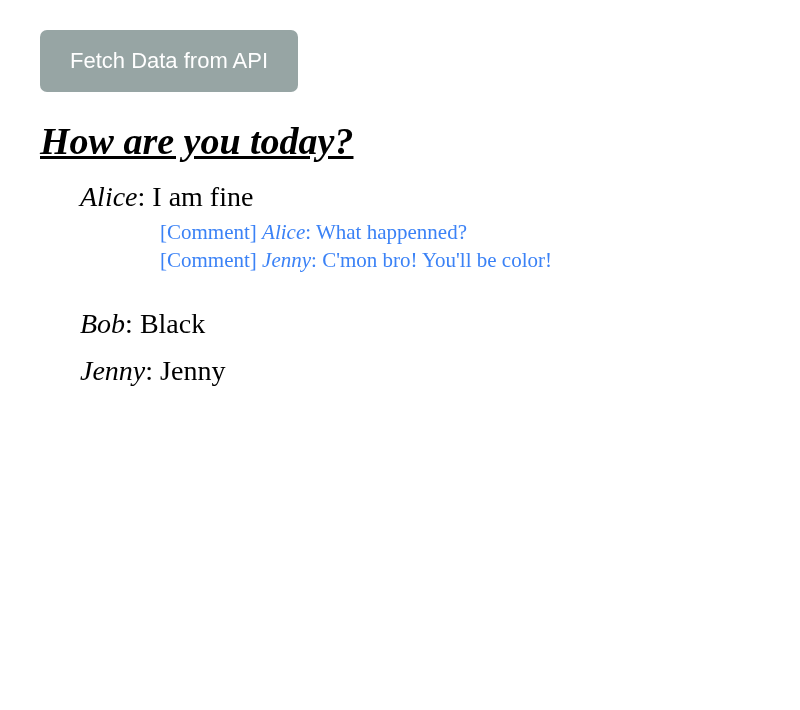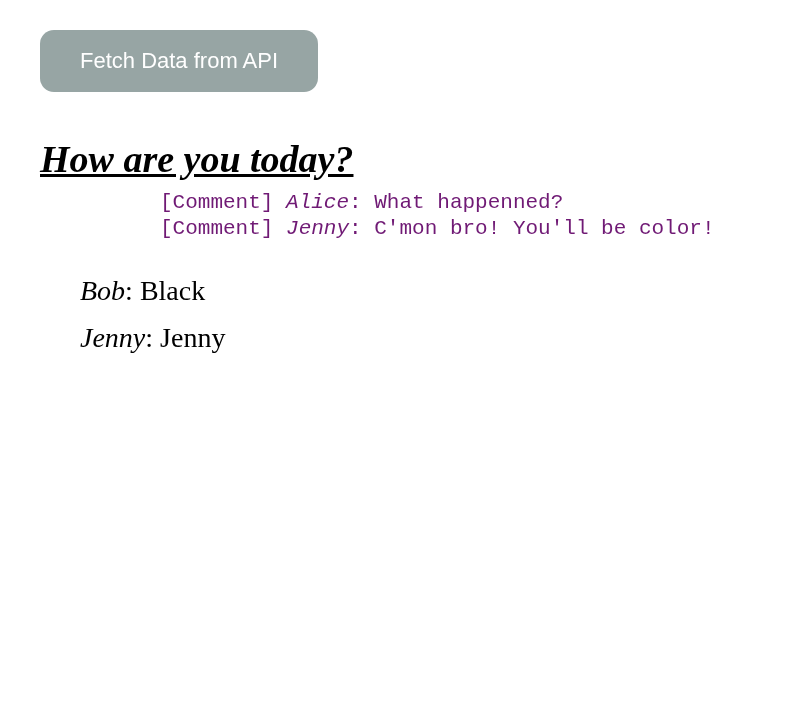--- a/index.html
+++ b/index.html
@@ -11,26 +11,26 @@
       font-family: Georgia, 'Times New Roman', Times, serif;
       background: #ffffff;
       width: 800px;
       height: 710px;
       padding: 30px 40px;
     }
     .fetch-button {
       background-color: #97a5a4;
       color: #ffffff;
       border: none;
-      padding: 18px 40px;
+      padding: 18px 30px;
       font-size: 22px;
       font-family: -apple-system, BlinkMacSystemFont, 'Segoe UI', Arial, sans-serif;
-      border-radius: 14px;
+      border-radius: 7px;
       cursor: pointer;
-      margin-bottom: 25px;
+      margin-bottom: 7px;
     }
     .question {
       font-size: 38px;
       font-weight: bold;
       font-style: italic;
       margin-top: 20px;
       margin-bottom: 18px;
       color: #000;
       text-decoration: underline;
     }
@@ -40,22 +40,21 @@
       margin-bottom: 15px;
       color: #000;
     }
     .answer .author {
       font-style: italic;
     }
     .comment {
       font-size: 21px;
       margin-left: 120px;
       margin-bottom: 3px;
-      color: #701a75;
-      font-family: Liberation Mono, monospace;
+      color: #3b82f6;
     }
     .comment .author {
       font-style: italic;
     }
     .question-block {
       margin-bottom: 35px;
     }
     .comments-group {
       margin-top: -8px;
       margin-bottom: 15px;
@@ -64,20 +63,23 @@
 </head>
 <body>
 
 
 
 <button class="fetch-button">Fetch Data from API</button>
 
 <div class="question-block">
   <h2 class="question">How are you today?</h2>
 
+  <div class="answer">
+    <span class="author">Alice</span><span>: </span><span>I am fine</span>
+  </div>
 
 
   <div class="comments-group">
     <div class="comment">
       <span>[Comment]</span> <span class="author">Alice</span><span>: </span><span>What happenned?</span>
     </div>
     <div class="comment">
       <span>[Comment]</span> <span class="author">Jenny</span><span>: </span><span>C'mon bro! You'll be color!</span>
     </div>
   </div>

